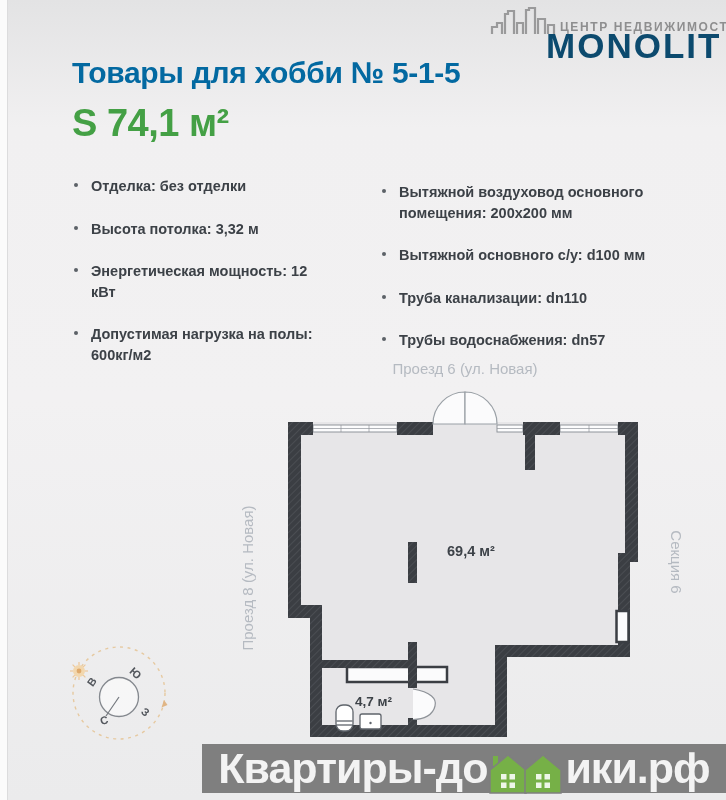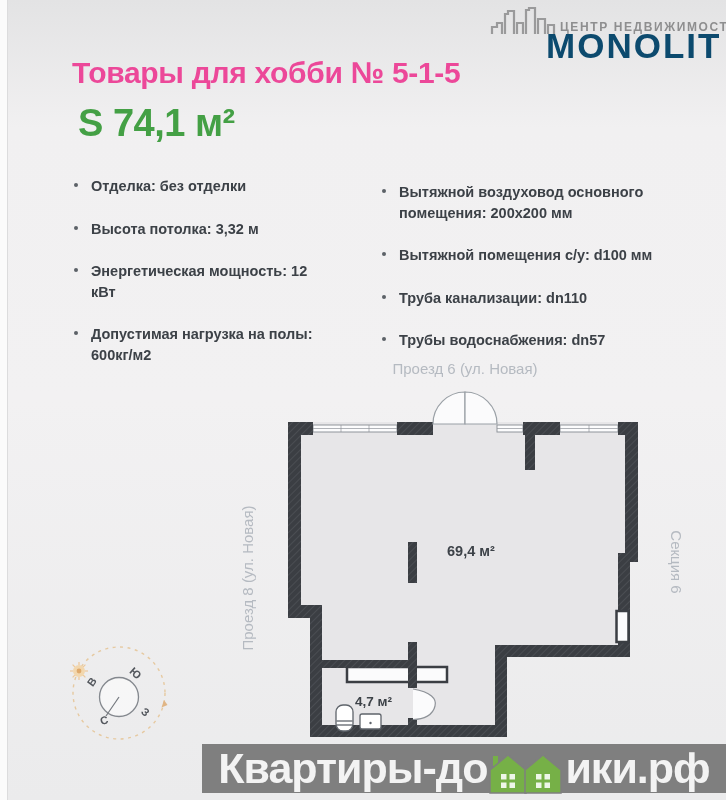--- a/index.html
+++ b/index.html
@@ -12,23 +12,23 @@
     background:#fbfbfb;border-right:1px solid #dcdcdd;}
   
   .logo{position:absolute;top:4px;right:-4px;width:246px;height:56px;}
   .logo-tagline{position:absolute;top:16px;left:76px;font-size:12px;font-weight:bold;
     letter-spacing:1.6px;color:#8e8e8f;white-space:nowrap;}
   .logo-brand{position:absolute;top:22px;left:62px;font-size:35px;font-weight:bold;
     letter-spacing:2px;color:#0c4a6e;white-space:nowrap;}
   .skyline{position:absolute;top:2px;left:6px;}
   
   .title{position:absolute;left:72px;top:56px;font-size:30px;font-weight:bold;
-    color:#ec4899;letter-spacing:-0.3px;white-space:nowrap;}
+    color:#0369a1;letter-spacing:-0.3px;white-space:nowrap;}
   .area{position:absolute;left:72px;top:102px;font-size:38px;font-weight:bold;
-    color:#44a045;letter-spacing:-0.5px;margin-left:6px;}
+    color:#44a045;letter-spacing:-0.5px;}
   
   .specs{position:absolute;top:176px;font-size:14.5px;color:#3c4147;line-height:1.42;font-weight:bold;}
   .specs.left{left:72px;width:262px;}
   .specs.right{left:380px;width:296px;margin-top:6px;}
   .spec-item{position:relative;padding-left:19px;margin-bottom:22px;}
   .spec-item::before{content:"";position:absolute;left:2px;top:7px;width:4px;height:4px;
     border-radius:50%;background:#5c6167;}
   
   .watermark{position:absolute;left:202px;top:744px;width:524px;height:49px;
     background:#7f7f7f;display:flex;align-items:center;justify-content:center;
@@ -54,21 +54,21 @@
 <div class="area">S 74,1 м²</div>
 
 <div class="specs left">
   <div class="spec-item">Отделка: без отделки</div>
   <div class="spec-item">Высота потолка: 3,32 м</div>
   <div class="spec-item">Энергетическая мощность: 12 кВт</div>
   <div class="spec-item">Допустимая нагрузка на полы: 600кг/м2</div>
 </div>
 <div class="specs right">
   <div class="spec-item">Вытяжной воздуховод основного помещения: 200x200 мм</div>
-  <div class="spec-item">Вытяжной помещения с/у: d100 мм</div>
+  <div class="spec-item">Вытяжной основного с/у: d100 мм</div>
   <div class="spec-item">Труба канализации: dn110</div>
   <div class="spec-item">Трубы водоснабжения: dn57</div>
 </div>
 
 <svg class="plan-svg" width="726" height="800" viewBox="0 0 726 800">
   <defs>
     <pattern id="hatch" width="5" height="5" patternUnits="userSpaceOnUse" patternTransform="rotate(45)">
       <line x1="0" y1="0" x2="0" y2="5" stroke="#92969c" stroke-width="1.1"></line>
     </pattern>
     <path id="walls" d="

